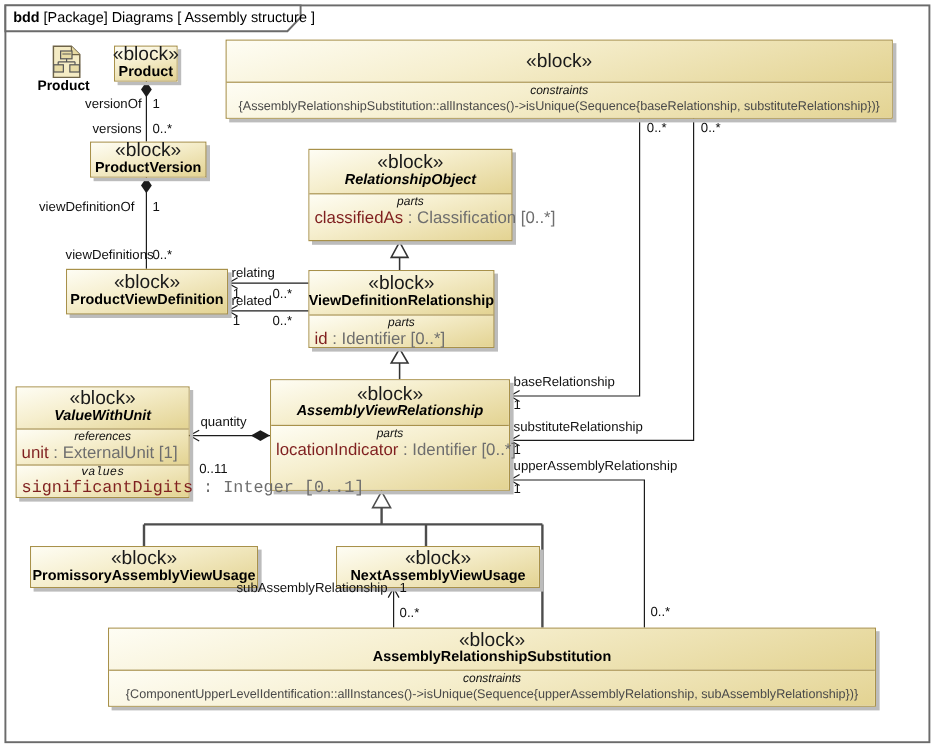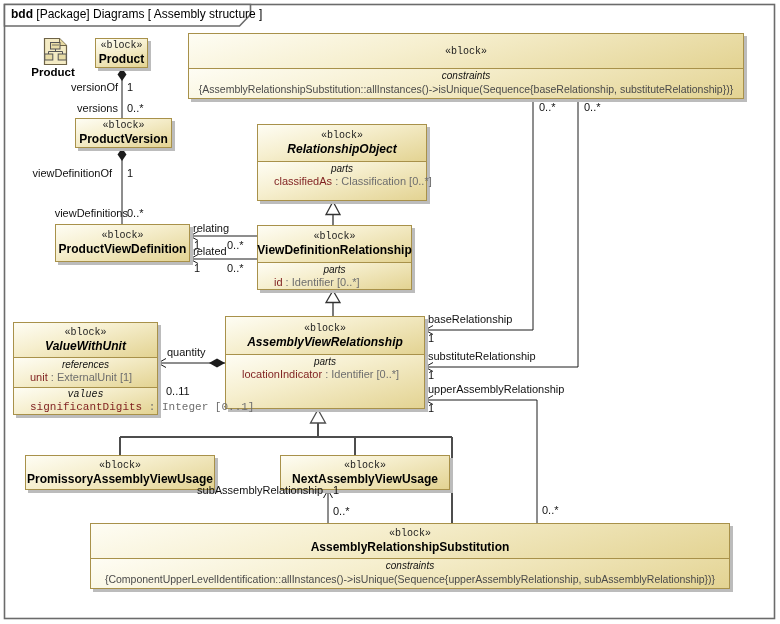--- a/index.html
+++ b/index.html
@@ -6,25 +6,25 @@
   .diagram{position:relative;width:780px;height:624px;background:#ffffff;
     font-family:"Liberation Sans",sans-serif;overflow:hidden;}
   svg{position:absolute;left:0;top:0;z-index:1;}
   .block{position:absolute;z-index:2;border:1px solid #a8914a;
     box-shadow:3px 3px 0 #bcbcbc;box-sizing:border-box;display:flex;flex-direction:column;}
   .comp{box-sizing:border-box;width:100%;
     background:linear-gradient(165deg,#fefdf4 0%,#f6efcf 40%,#e3d392 100%);
     border-top:1px solid #a8914a;}
   .comp:first-child{border-top:none;}
   .name-comp{display:flex;flex-direction:column;align-items:center;justify-content:center;}
-  .stereo{font-size:10px;color:#1a1a1a;line-height:13px;white-space:nowrap;font-family:Liberation Mono, monospace;}
+  .stereo{font-size:16px;color:#1a1a1a;line-height:13px;white-space:nowrap;}
   .bname{font-size:12px;font-weight:bold;color:#000;line-height:15px;white-space:nowrap;}
   .abstract{font-style:italic;}
   .sec-label{font-size:10px;font-style:italic;text-align:center;line-height:12px;color:#111;padding-top:1px;}
-  .attr{font-size:11px;line-height:13px;padding-left:16px;white-space:nowrap;}
+  .attr{font-size:14px;line-height:13px;padding-left:4px;white-space:nowrap;}
   .attr-name{color:#7f1f1f;}
   .attr-rest{color:#6e6e6e;}
   .constraint{font-size:10.5px;color:#4a4a4a;text-align:center;line-height:14px;white-space:nowrap;}
   .elabel{position:absolute;z-index:3;font-size:11px;color:#111;white-space:nowrap;line-height:13px;}
   .right{text-align:right;}
   .tab-title{position:absolute;left:11px;top:7px;z-index:3;font-size:12px;color:#000;white-space:nowrap;}
   .tab-title b{font-weight:bold;}
   .icon-label{position:absolute;z-index:3;font-size:11.5px;font-weight:bold;color:#000;text-align:center;}
 </style>
 </head>

